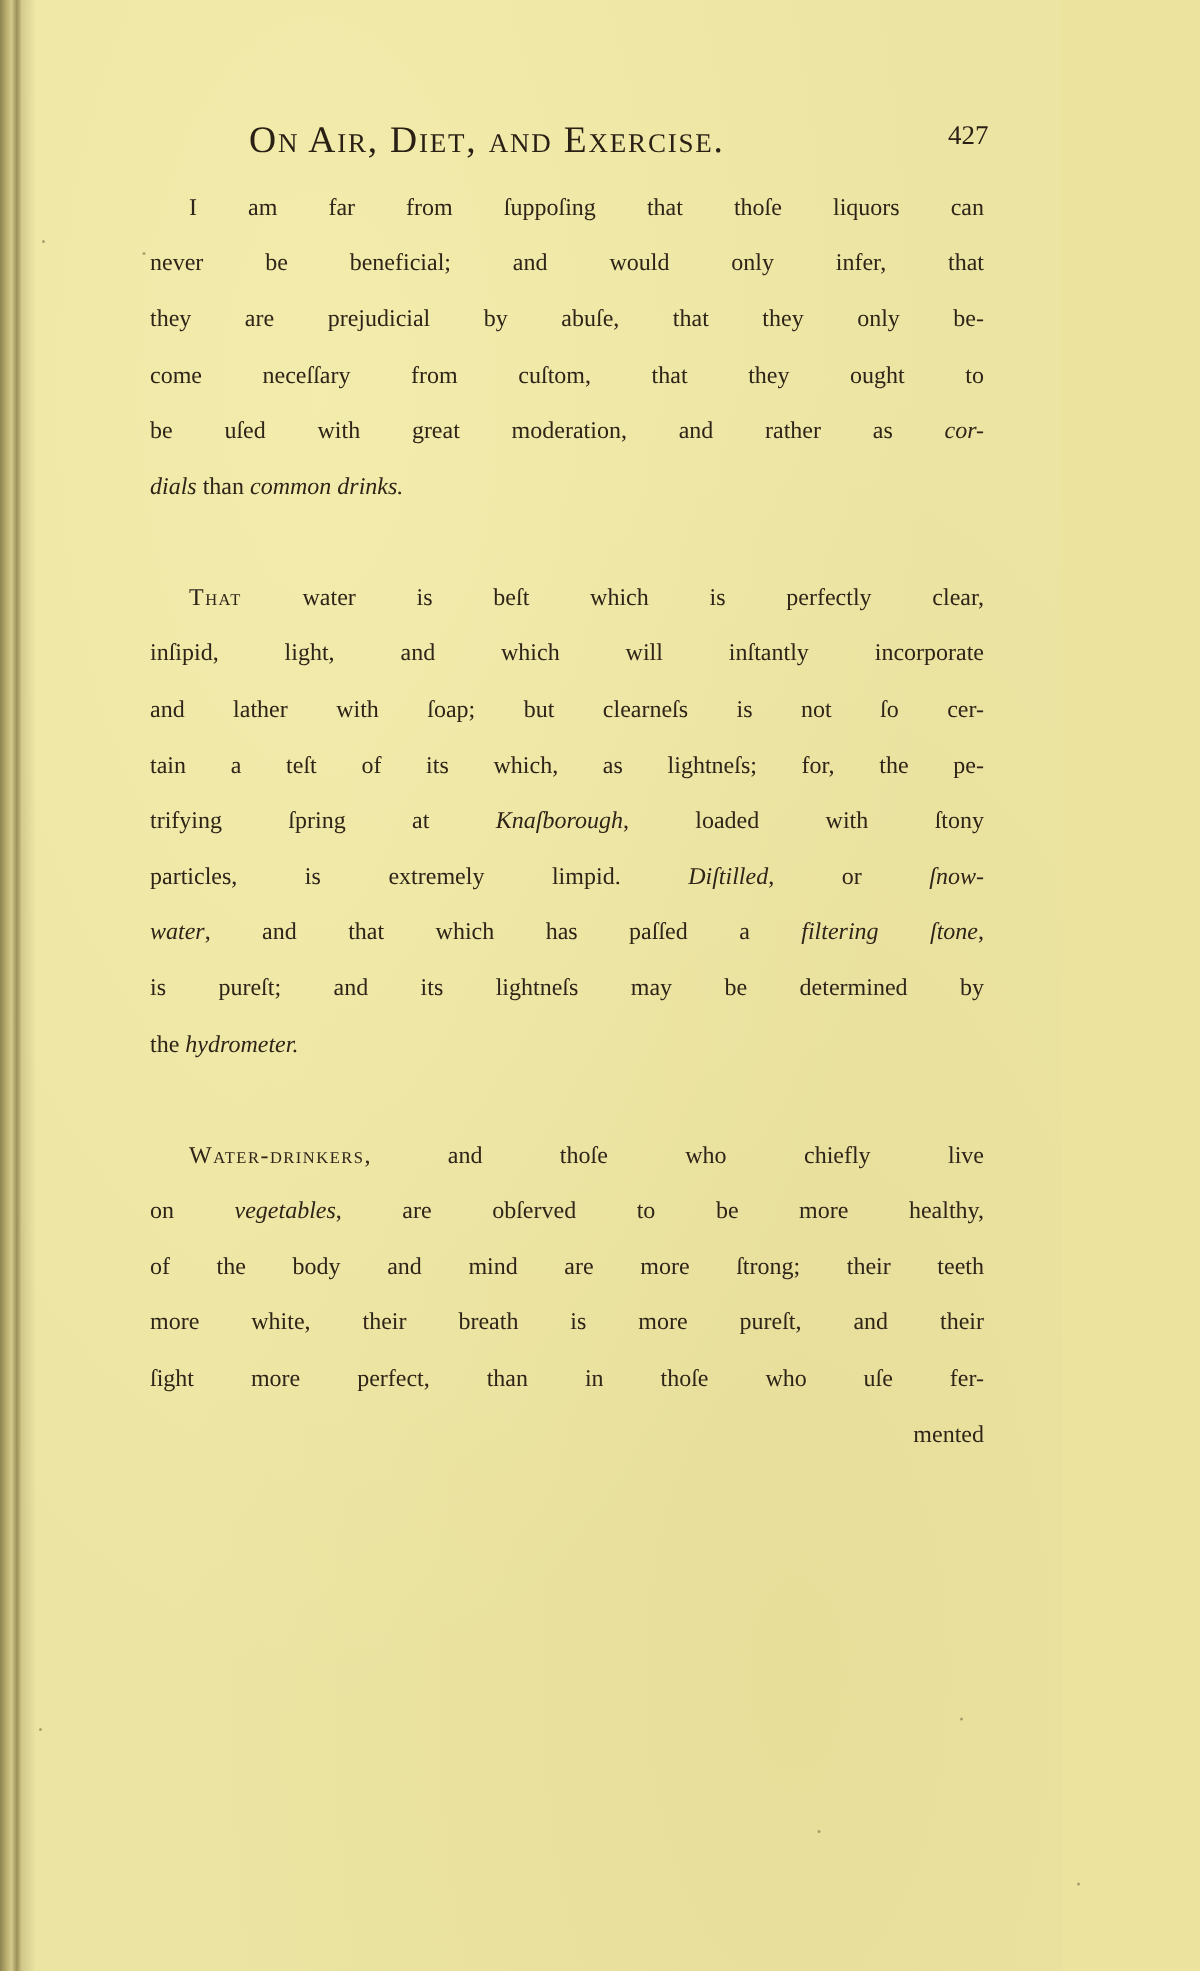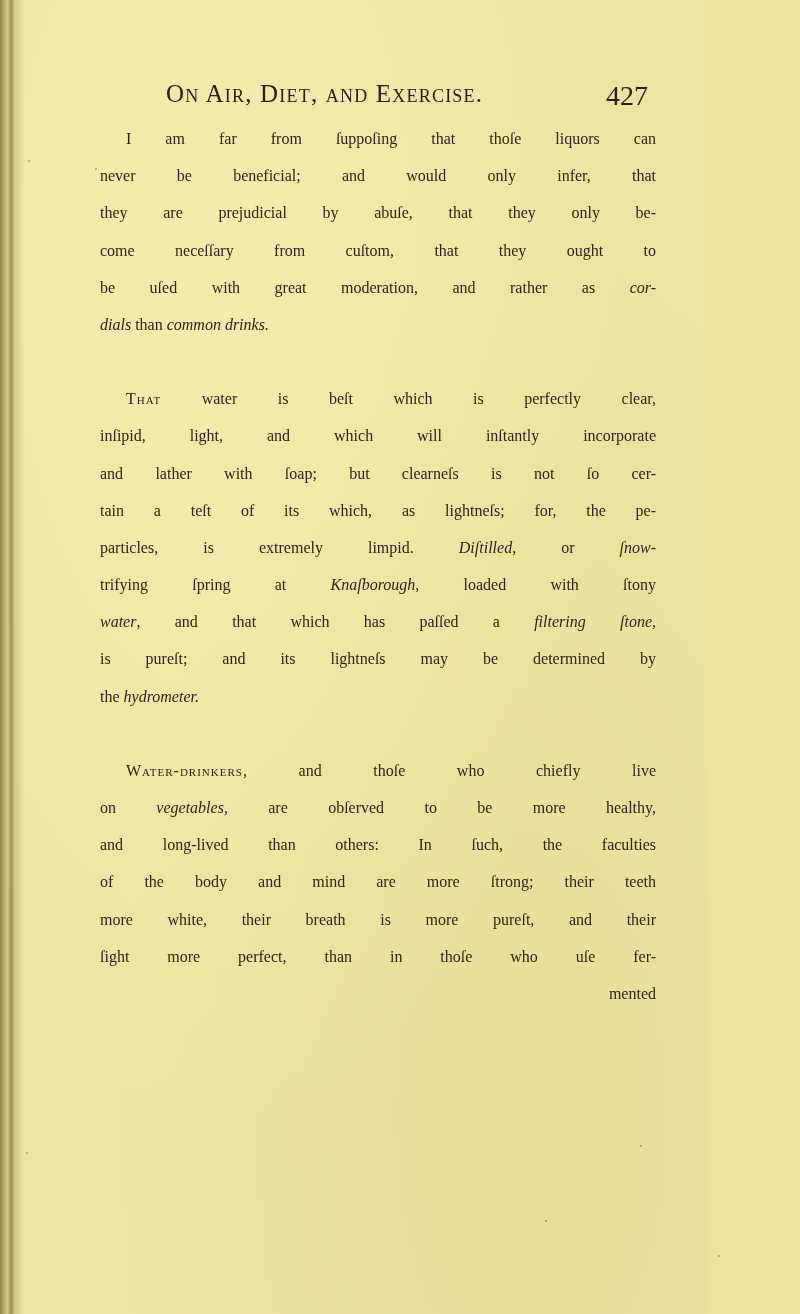--- a/index.html
+++ b/index.html
@@ -28,22 +28,22 @@
   .running-head {
     position: absolute; top: 80px; left: 0; width: 800px; height: 34px;
   }
   .running-title {
     position: absolute; left: 166px; top: 0;
     font-size: 25px; letter-spacing: 1.2px;
     font-variant: small-caps;
     color: #2a2015;
   }
   .page-number {
-    position: absolute; left: 606px; top: 0;
-    font-size: 28px; color: #2a2015;
+    position: absolute; left: 632px; top: 0;
+    font-size: 18px; color: #2a2015;
   }
   .text-block {
     position: absolute; left: 100px; top: 120px; width: 556px;
     font-size: 16px; line-height: 37.2px;
     text-align: justify;
     color: #2e2418;
   }
   .line {
     display: block; white-space: nowrap;
     text-align: justify; text-align-last: justify;
@@ -80,33 +80,32 @@
       <span class="line last"><em>dials</em><span> than </span><em>common drinks.</em></span>
     </div>
 
     <div class="gap"></div>
 
     <div>
       <span class="line indent"><span class="sc">That</span><span> water is beſt which is perfectly clear,</span></span>
       <span class="line"><span>inſipid, light, and which will inſtantly incorporate</span></span>
       <span class="line"><span>and lather with ſoap; but clearneſs is not ſo cer-</span></span>
       <span class="line"><span>tain a teſt of its which, as lightneſs; for, the pe-</span></span>
+      <span class="line"><span>trifying ſpring at </span><em>Knaſborough</em><span>, loaded with ſtony</span></span>
       <span class="line"><span>particles, is extremely limpid. </span><em>Diſtilled</em><span>, or </span><em>ſnow-</em></span>
-      <span class="line"><span>trifying ſpring at </span><em>Knaſborough</em><span>, loaded with ſtony</span></span>
       <span class="line"><em>water</em><span>, and that which has paſſed a </span><em>filtering ſtone</em><span>,</span></span>
       <span class="line"><span>is pureſt; and its lightneſs may be determined by</span></span>
       <span class="line last"><span>the </span><em>hydrometer.</em></span>
     </div>
 
     <div class="gap"></div>
 
     <div>
       <span class="line indent"><span class="sc">Water-drinkers</span><span>, and thoſe who chiefly live</span></span>
       <span class="line"><span>on </span><em>vegetables</em><span>, are obſerved to be more healthy,</span></span>
-      <span class="line"><span>and long-lived than others: In ſuch, the faculties</span></span>
       <span class="line"><span>of the body and mind are more ſtrong; their teeth</span></span>
       <span class="line"><span>more white, their breath is more pureſt, and their</span></span>
       <span class="line"><span>ſight more perfect, than in thoſe who uſe fer-</span></span>
       <span class="line right-end"><span>mented</span></span>
     </div>
   </div>
 
   <span class="speck" style="left:28px;top:160px"></span>
   <span class="speck" style="left:95px;top:168px"></span>
   <span class="speck" style="left:640px;top:1145px"></span>

